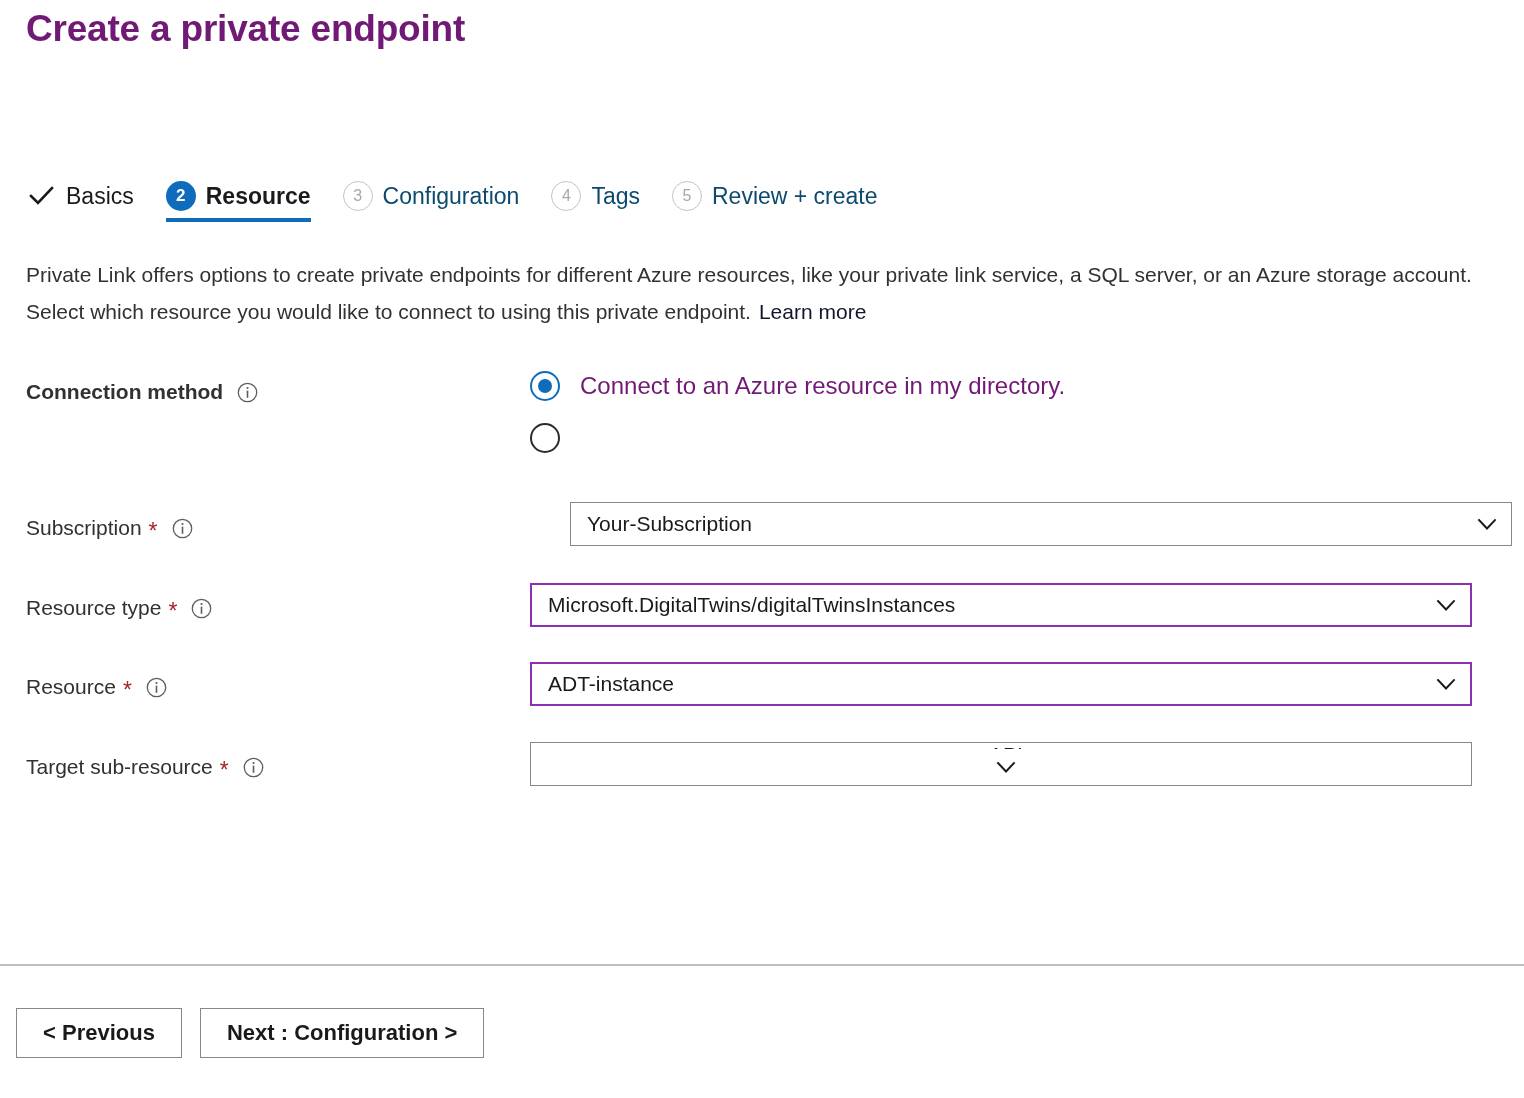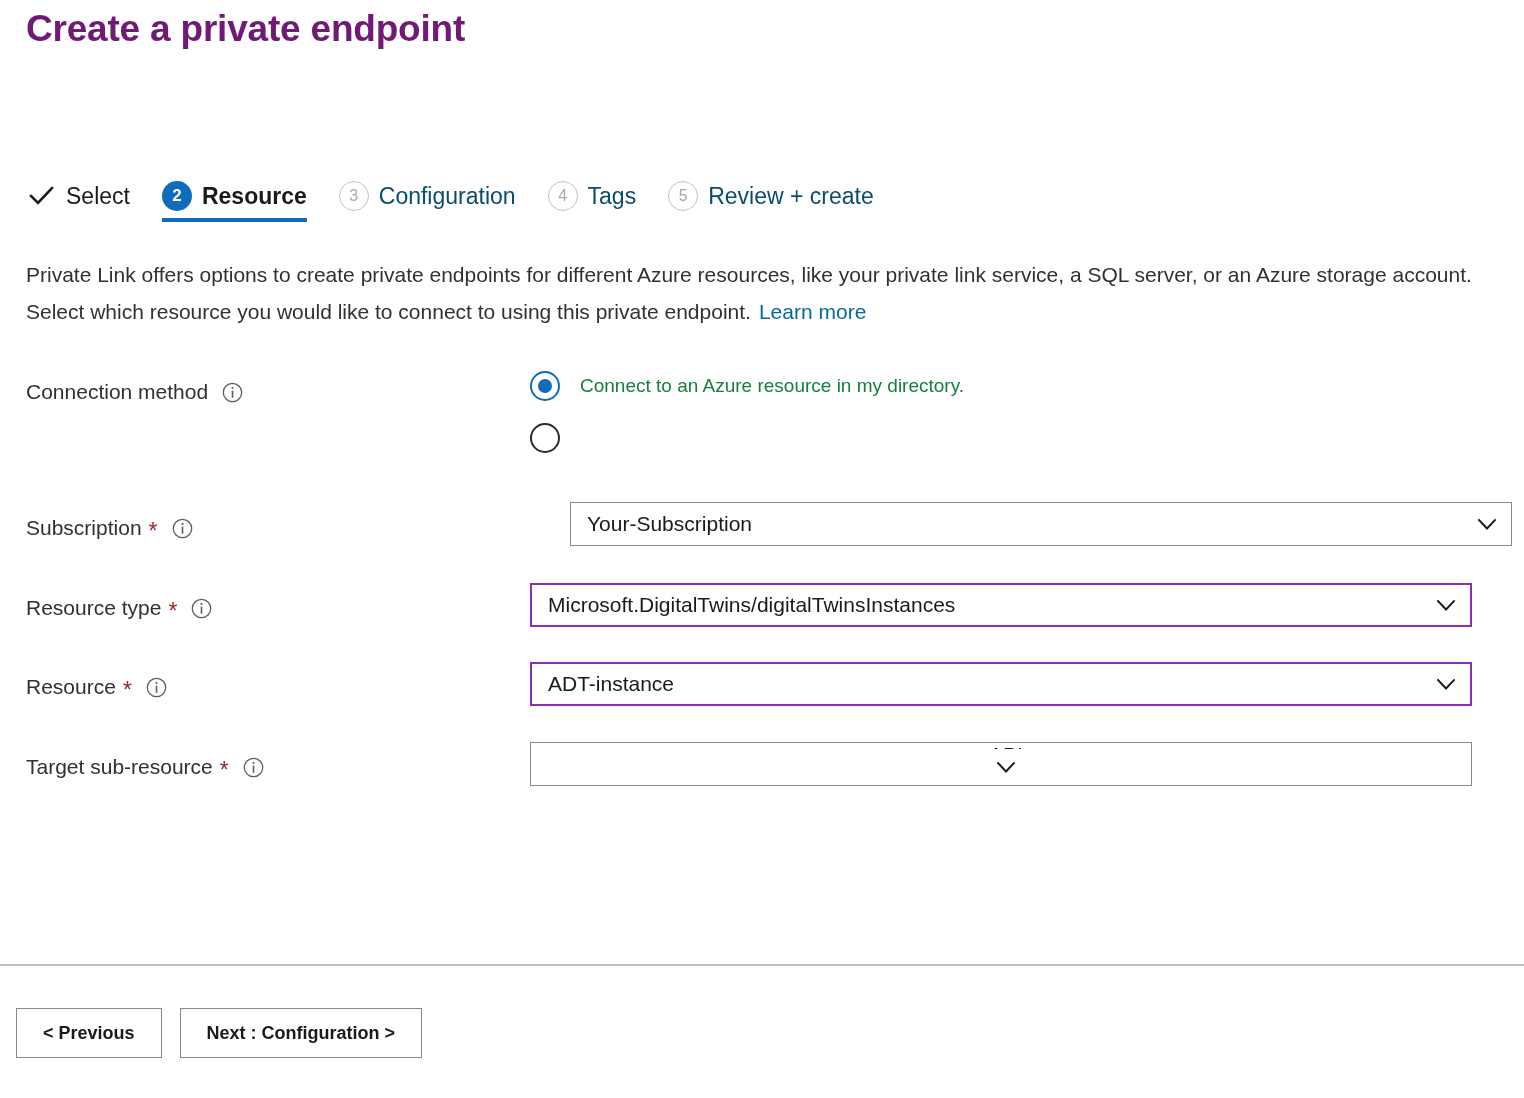--- a/index.html
+++ b/index.html
@@ -94,21 +94,21 @@
   .description {
     position: absolute;
     left: 26px;
     top: 256px;
     width: 1460px;
     font-size: 21px;
     line-height: 37px;
     color: #323130;
   }
   .description .link {
-    color: #0369a1;
+    color: #0f172a;
     text-decoration: none;
     cursor: pointer;
     margin-left: 8px;
     margin-top: 12px;
   }
 
   
   .form {
     position: absolute;
     left: 0;
@@ -180,22 +180,22 @@
     position: absolute;
     left: 50%;
     top: 50%;
     transform: translate(-50%, -50%);
     width: 14px;
     height: 14px;
     border-radius: 50%;
     background: #0f6cbd;
   }
   .radio-text {
-    font-size: 19px;
-    color: #15803d;
+    font-size: 24px;
+    color: #701a75;
     white-space: nowrap;
   }
 
   
   .dropdown {
     position: absolute;
     left: 530px;
     width: 942px;
     height: 44px;
     box-sizing: border-box;
@@ -246,41 +246,41 @@
     gap: 18px;
   }
   .btn {
     height: 50px;
     min-width: 120px;
     box-sizing: border-box;
     border: 1.5px solid #8a8886;
     background: #ffffff;
     color: #1b1a19;
     font-family: "Liberation Sans", sans-serif;
-    font-size: 18px;
+    font-size: 22px;
     font-weight: 600;
     padding: 0 26px;
     cursor: pointer;
     white-space: nowrap;
   }
 </style>
 </head>
 <body>
 
 <div class="page-title">Create a private endpoint</div>
 
 <div class="tabs">
 
   <div class="tab done">
     <span class="tab-marker check">
       <svg width="30" height="30" viewBox="0 0 30 30">
         <path d="M5 15 L12 22 L26 7" fill="none" stroke="#1b1a19" stroke-width="2.6" stroke-linecap="square" stroke-linejoin="miter"></path>
       </svg>
     </span>
-    <span class="tab-label">Select</span>
+    <span class="tab-label">Basics</span>
   </div>
 
   <div class="tab active">
     <span class="tab-marker num-active">2</span>
     <span class="tab-label">Resource</span>
     <span class="tab-underline"></span>
   </div>
 
   <div class="tab todo">
     <span class="tab-marker num-todo">3</span>
@@ -299,21 +299,21 @@
 
 </div>
 
 <div class="description">
   <span>Private Link offers options to create private endpoints for different Azure resources, like your private link service, a SQL server, or an Azure storage account. Select which resource you would like to connect to using this private endpoint.</span><a class="link">Learn more</a>
 </div>
 
 <div class="form">
 
   <div class="form-row">
-    <div class="field-label" style="top:22px;">
+    <div class="field-label" style="top:22px;font-weight:bold;">
       <span>Connection method</span>
       <span class="info-icon">
         <svg width="21" height="21" viewBox="0 0 21 21">
           <circle cx="10.5" cy="10.5" r="9.2" fill="none" stroke="#605e5c" stroke-width="1.3"></circle>
           <circle cx="10.5" cy="6" r="1.1" fill="#605e5c"></circle>
           <rect x="9.7" y="8.6" width="1.6" height="7.2" fill="#605e5c"></rect>
         </svg>
       </span>
     </div>
 

